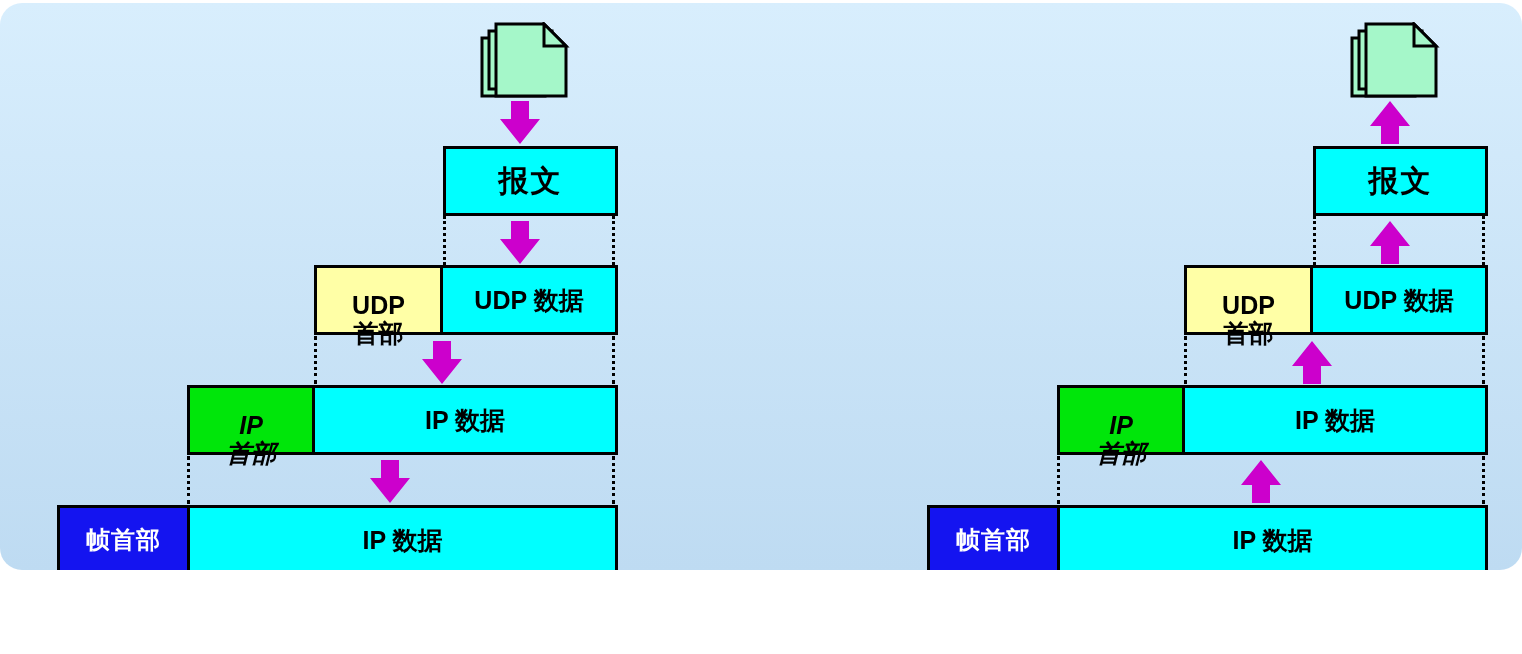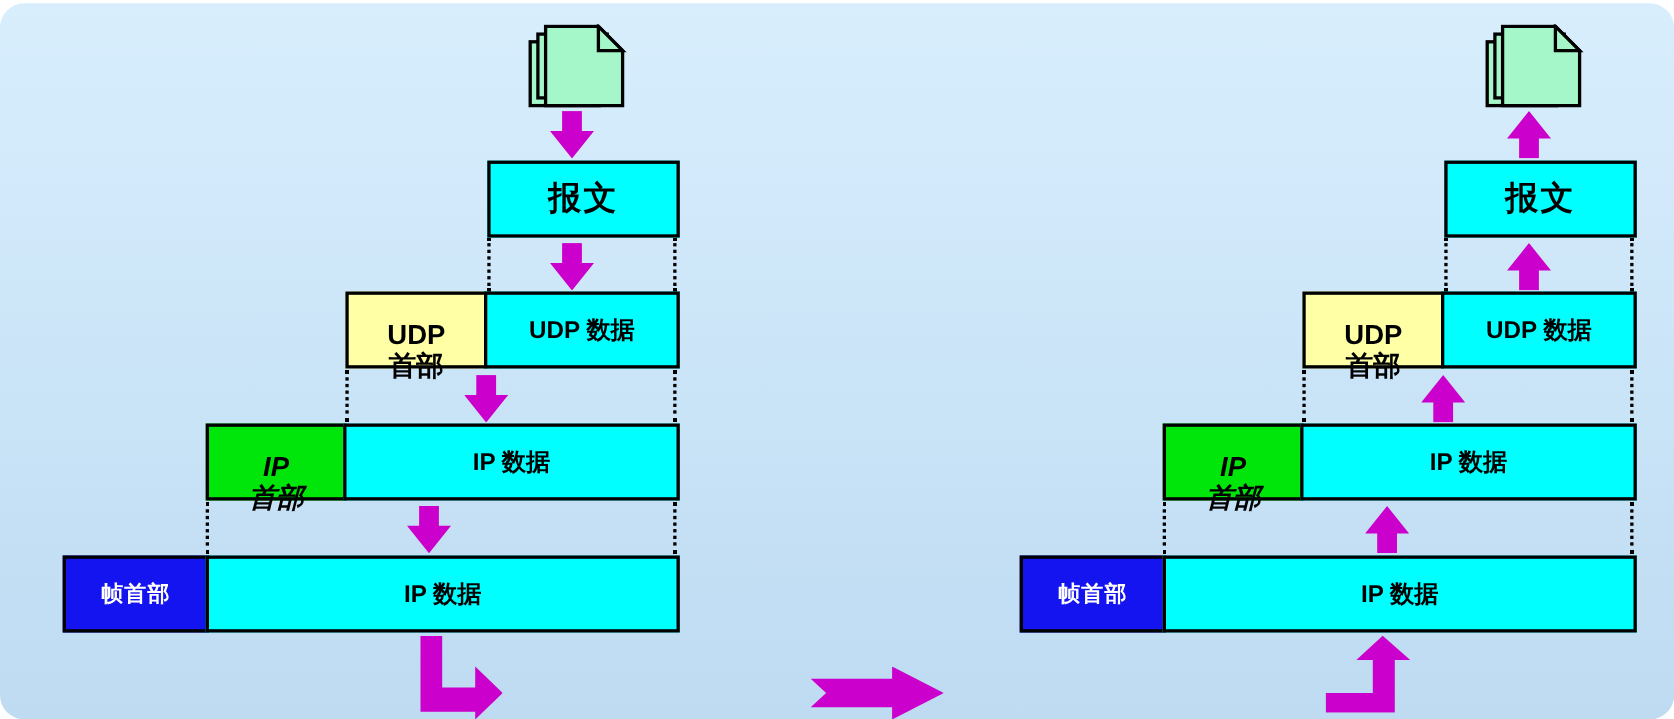--- a/index.html
+++ b/index.html
@@ -1,31 +1,31 @@
 <!DOCTYPE html>
 <html style="--bg-top: #D8EEFD; --bg-bottom: #BEDBF2; --cyan: #00FFFF; --yellow: #FFFFA6; --green: #00E60A; --blue: #1414F0; --magenta: #CC00CC; --page: #A5F7C9; --ink: #000000;"><head>
 <meta charset="utf-8">
 <style>
   html,body{margin:0;padding:0;background:#ffffff;}
-  #canvas{position:relative;width:1522px;height:654px;overflow:hidden;background:#ffffff;
+  #canvas{position:relative;width:1522px;height:570px;overflow:hidden;background:#ffffff;
           font-family:"Liberation Sans","DejaVu Sans",sans-serif;}
   .bg{position:absolute;left:0;right:0;top:3px;bottom:0;border-radius:22px;
       background:linear-gradient(180deg,var(--bg-top) 0%, var(--bg-bottom) 100%);}
   .abs{position:absolute;box-sizing:border-box;}
   .box{border:3px solid var(--ink);display:flex;align-items:center;justify-content:center;
        font-weight:bold;color:var(--ink);text-align:center;}
   .box.cyan{background:var(--cyan);}
   .box.yellow{background:var(--yellow);}
   .box.green{background:var(--green);font-style:italic;}
   .box.blue{background:var(--blue);color:#ffffff;}
   .lbl{white-space:pre-line;line-height:1.12;}
   .msg-lbl{font-size:30px;letter-spacing:2px;}
   .hdr-lbl{font-size:25px;margin-top:38px;}
-  .data-lbl{font-size:22px;}
-  .frame-lbl{font-size:20px;letter-spacing:1px;}
+  .data-lbl{font-size:25px;}
+  .frame-lbl{font-size:24px;letter-spacing:1px;}
   .dotted{width:0;border-left:3px dotted var(--ink);}
   .arrow{background:var(--magenta);}
   .arr-down{width:40px;height:43px;
     clip-path:polygon(11px 0px,29px 0px,29px 18px,40px 18px,20px 43px,0px 18px,11px 18px);}
   .arr-up{width:40px;height:43px;
     clip-path:polygon(20px 0px,40px 25px,29px 25px,29px 43px,11px 43px,11px 25px,0px 25px);}
   .arr-elbow-dr{width:75px;height:76px;
     clip-path:polygon(0px 0px,20px 0px,20px 47px,50px 47px,50px 28px,75px 52px,50px 76px,50px 69px,0px 69px);}
   .arr-elbow-ru{width:77px;height:70px;
     clip-path:polygon(0px 52px,43px 52px,43px 22px,28px 22px,52px 0px,77px 22px,63px 22px,63px 70px,0px 70px);}

